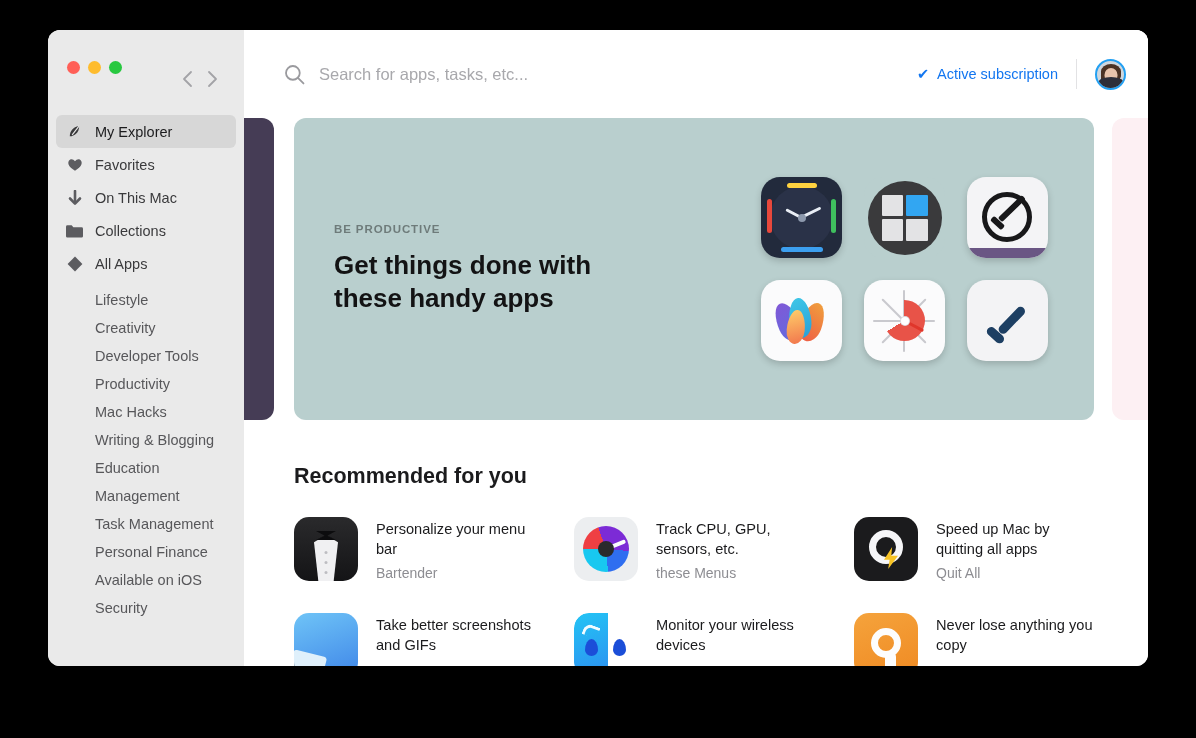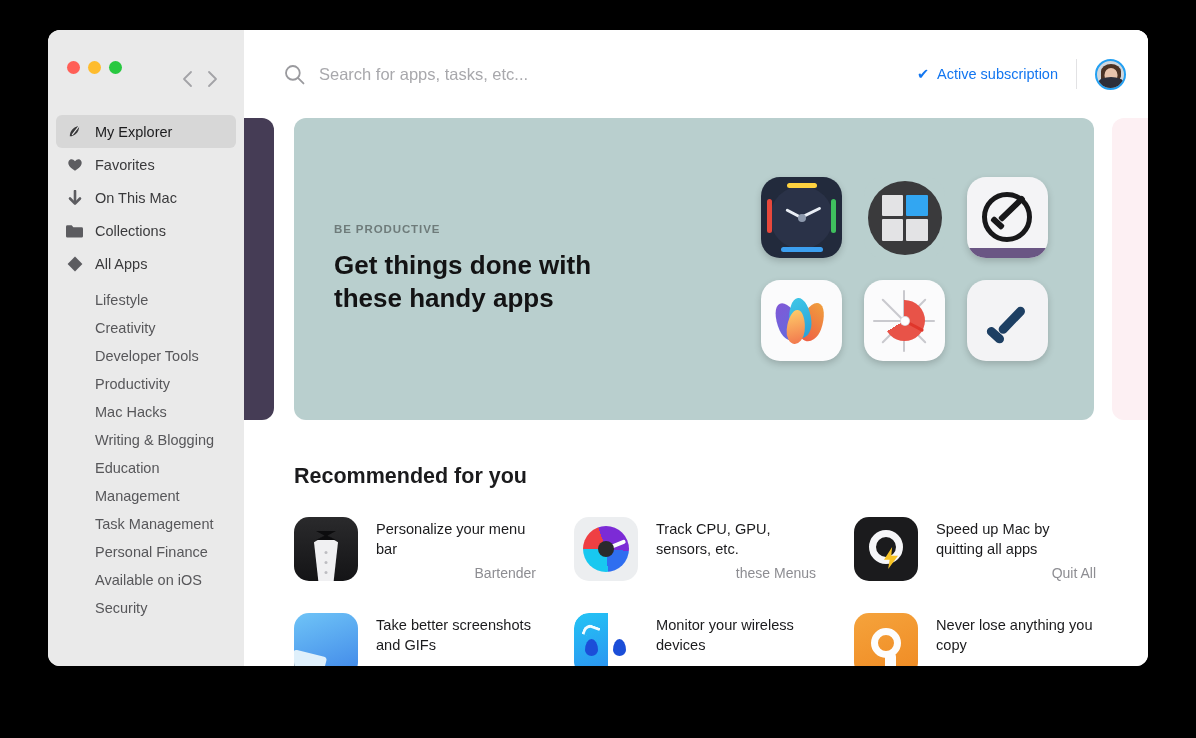--- a/index.html
+++ b/index.html
@@ -225,21 +225,21 @@
     grid-template-columns: repeat(3, 280px);
     row-gap: 32px;
   }
   .rec-item { display: flex; gap: 18px; align-items: flex-start; }
   .rec-ic {
     width: 64px; height: 64px; flex: 0 0 64px;
     border-radius: 15px; position: relative; overflow: hidden;
   }
   .rec-txt { padding-top: 3px; }
   .rec-name { font-size: 14.6px; line-height: 1.34; color: #1b1b1d; max-width: 160px; }
-  .rec-app { font-size: 14px; color: #8d8d92; margin-top: 6px; text-align: right; }
+  .rec-app { font-size: 14px; color: #8d8d92; margin-top: 6px; }
 
   
   .ri-bartender { background: linear-gradient(#2a2a2c,#141416); }
   .ri-bartender .shirt { position:absolute; left:50%; top:18px; transform:translateX(-50%); width:24px; height:46px; background:#f0f0f2; clip-path: polygon(50% 0,100% 16%,82% 100%,18% 100%,0 16%); }
   .ri-bartender .bow { position:absolute; left:50%; top:14px; transform:translateX(-50%); width:20px; height:9px; background:#0c0c0e; clip-path: polygon(0 0,42% 50%,0 100%,100% 100%,58% 50%,100% 0); }
   .ri-bartender .btn { position:absolute; left:50%; transform:translateX(-50%); width:3px; height:3px; border-radius:50%; background:#bdbdc2; }
 
   .ri-istat { background: #eceef0; }
   .ri-istat .gauge { position:absolute; left:9px; top:9px; width:46px; height:46px; border-radius:50%;
      background: conic-gradient(from -90deg,#ef3f43 0deg 70deg,#7c2bd6 70deg 185deg,#2f6ef0 185deg 265deg,#18c8f0 265deg 360deg); }

